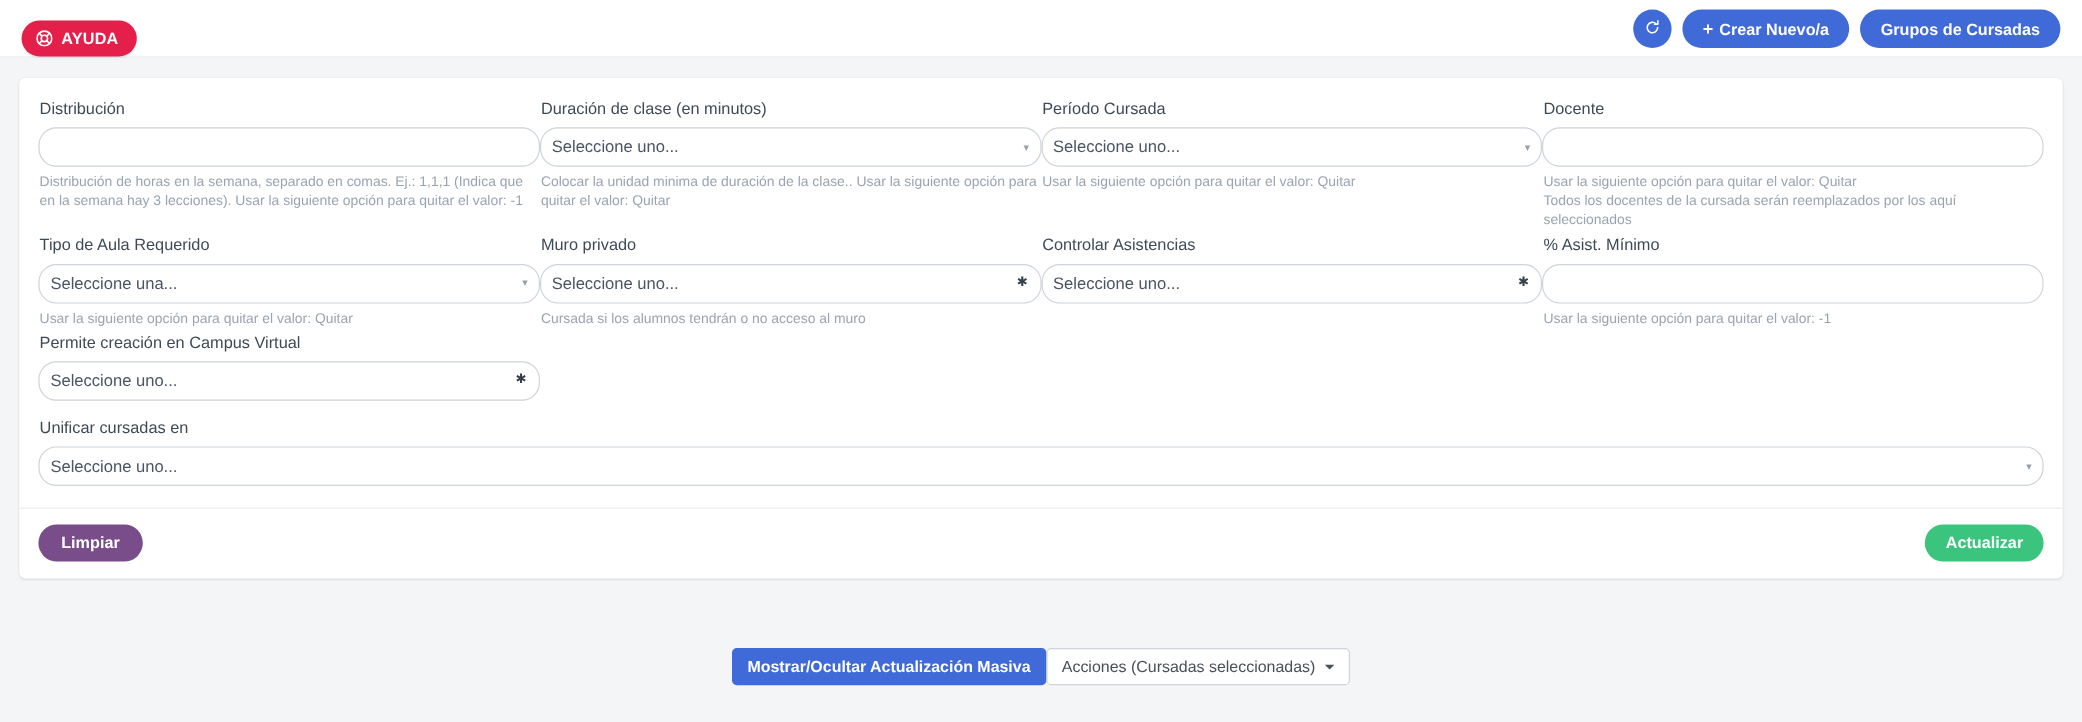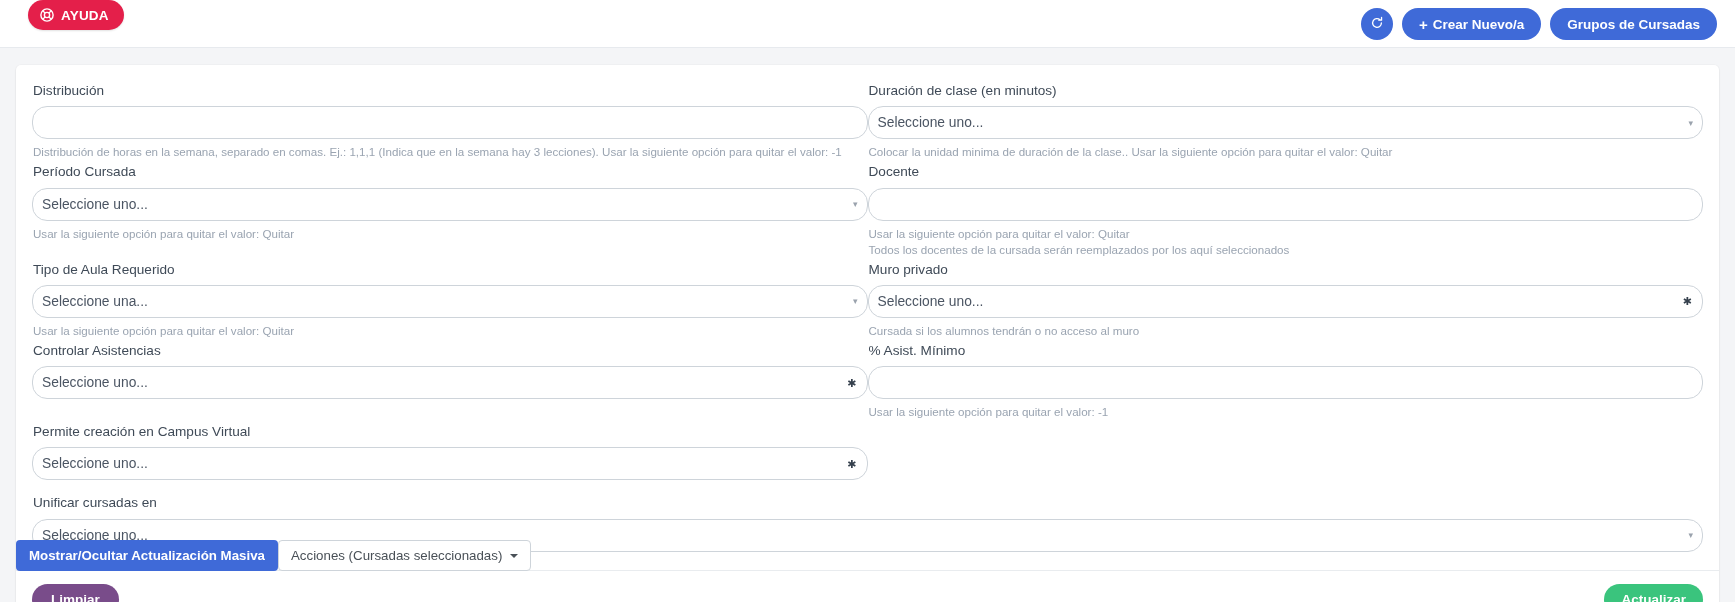--- a/index.html
+++ b/index.html
@@ -13,22 +13,22 @@
   }
   .page { position: relative; width: 1735px; height: 602px; }
 
   
   .topbar {
     position: relative;
     height: 48px;
     background: #ffffff;
     border-bottom: 1px solid #e7eaee;
     display: flex;
-    align-items: flex-start;
-    padding: 0 28px;
+    align-items: flex-end;
+    padding: 0 18px;
   }
   .help-btn {
     display: inline-flex;
     align-items: center;
     gap: 7px;
     background: #e41f4a;
     color: #ffffff;
     border: none;
     border-radius: 20px;
     height: 30px;
@@ -80,21 +80,21 @@
   .card {
     position: relative;
     margin: 17px 16px 0 16px;
     background: #ffffff;
     border-radius: 5px;
     box-shadow: 0 1px 2px rgba(0,0,0,.09), 0 0 0 1px rgba(0,0,0,.015);
     padding: 18px 16px 0 16px;
   }
   .grid {
     display: grid;
-    grid-template-columns: repeat(2, 1fr);
+    grid-template-columns: repeat(4, 1fr);
   }
   .field { margin-bottom: 4px; }
   .field-label {
     font-size: 13.6px;
     color: #3f4a57;
     margin: 0 0 7px 1px;
     line-height: 1.2;
   }
   .control {
     width: 100%;
@@ -171,21 +171,21 @@
     text-align: right;
   }
 
   
   .bottom-bar {
     position: absolute;
     left: 0; right: 0;
     top: 540px;
     display: flex;
     align-items: center;
-    justify-content: flex-start;
+    justify-content: center;
     padding: 0 16px;
   }
   .btn-toggle-mass {
     background: #3f6ad8;
     color: #fff;
     border: none;
     border-radius: 4px;
     height: 31px;
     padding: 0 13px;
     font-size: 13.3px;

